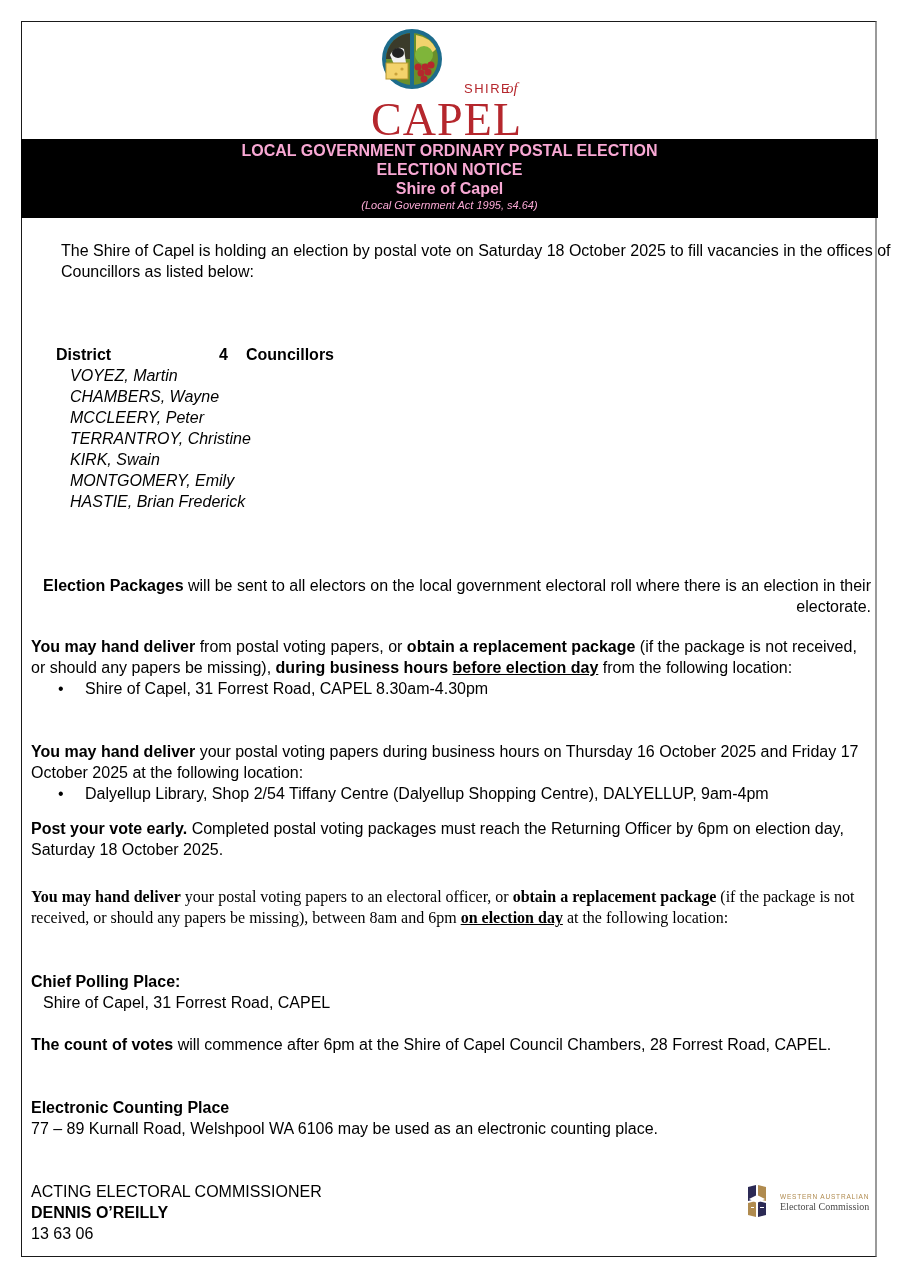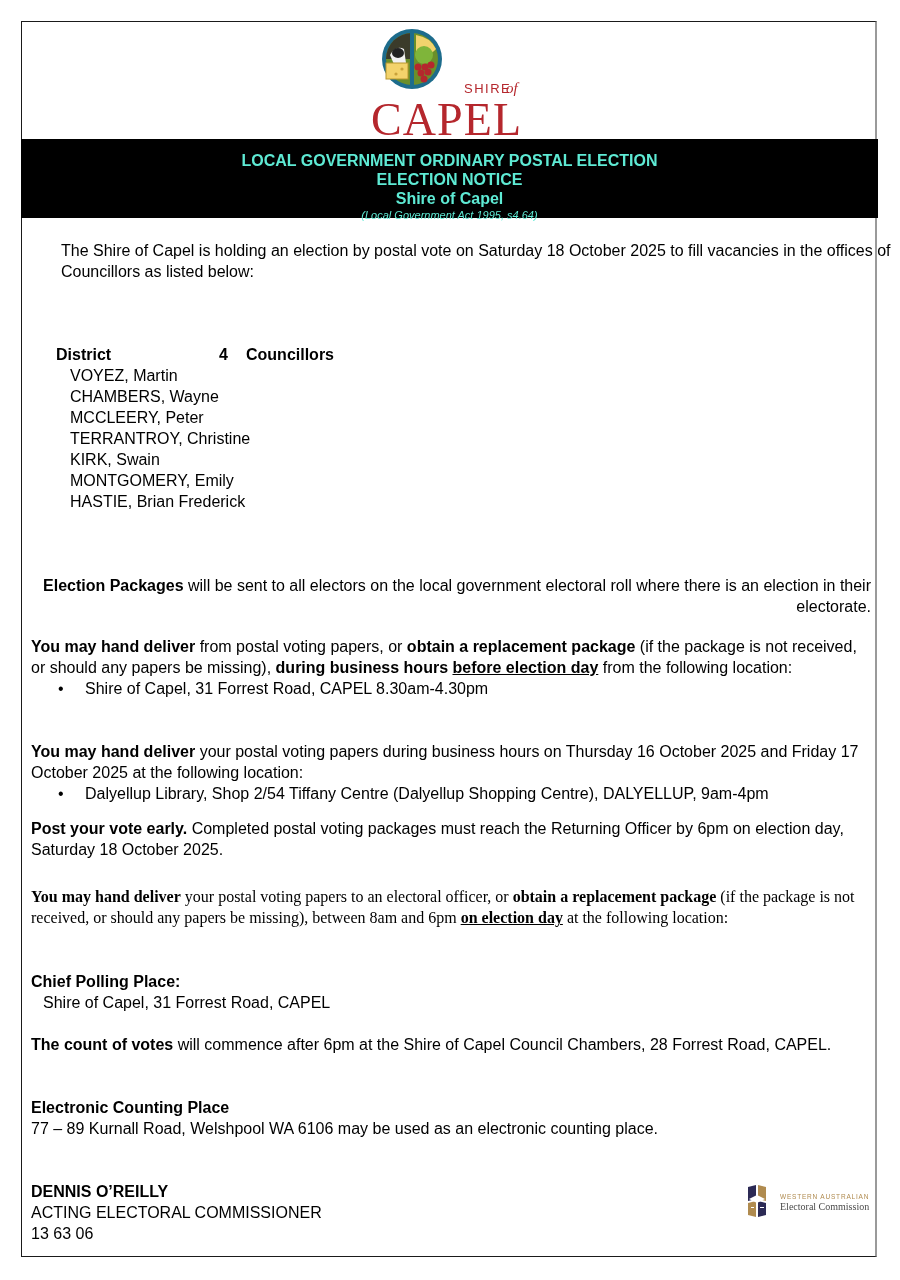--- a/index.html
+++ b/index.html
@@ -4,32 +4,32 @@
   <style>
     html, body { margin: 0; padding: 0; background: #ffffff; }
     body { width: 900px; height: 1280px; position: relative; font-family: "Liberation Sans", sans-serif; color: #000; }
     .page-frame {
       position: absolute; left: 21px; top: 21px; width: 856px; height: 1236px;
       border: 1px solid #1a1a1a; border-right-color: #9a9a9a; border-right-width: 2px; box-sizing: border-box;
     }
     .logo-wrap { position: absolute; left: 368px; top: 27px; width: 160px; height: 110px; }
     .header-band {
       position: absolute; left: 21px; top: 139px; width: 857px; height: 79px; background: #000;
-      color: #5eead4; text-align: center; box-sizing: border-box; padding-top: 12px;
+      color: #f9a8d4; text-align: center; box-sizing: border-box; padding-top: 2px;
     }
     .header-band .h1 { font-weight: bold; font-size: 16px; line-height: 19px; }
     .header-band .h3 { font-style: italic; font-size: 11px; line-height: 14px; }
     .content { position: absolute; left: 31px; top: 240px; width: 840px; font-size: 16px; line-height: 21px; }
     .content p { margin: 0; }
     .abs { position: absolute; left: 0; width: 840px; }
     .district-head { position: absolute; left: 25px; top: 104px; font-weight: bold; }
     .district-head .d-num { position: absolute; left: 163px; }
     .district-head .d-role { position: absolute; left: 190px; white-space: nowrap; }
     .cand-list { position: absolute; left: 39px; top: 125px; list-style: none; margin: 0; padding: 0; }
-    .cand-list li { line-height: 21px; white-space: nowrap; }
+    .cand-list li { line-height: 21px; white-space: nowrap; font-style: italic; }
     b { font-weight: bold; }
     u { text-decoration: underline; }
     .bullet { position: relative; padding-left: 54px; }
     .bullet::before { content: "\2022"; position: absolute; left: 27px; top: 0; }
     .indent { padding-left: 12px; }
     .waec { position: absolute; left: 746px; top: 1183px; width: 135px; height: 38px; }
     .waec-text { position: absolute; left: 34px; top: 9px; white-space: nowrap; text-align: right; }
     .waec-t1 { font-size: 6.5px; letter-spacing: 0.8px; color: #b08b4f; line-height: 9px; }
     .waec-t2 { font-family: "Liberation Serif", serif; font-size: 10px; color: #4a4a4a; line-height: 11px; }
     .sig { position: absolute; left: 31px; top: 1181px; font-size: 16px; line-height: 21px; }
@@ -114,22 +114,22 @@
 
   <p class="abs" style="top:794px;"><b>The count of votes</b><span> will commence after 6pm at the Shire of Capel Council Chambers, 28 Forrest Road, CAPEL.</span></p>
 
   <div class="abs" style="top:857px;">
     <p><b>Electronic Counting Place</b></p>
     <p>77 – 89 Kurnall Road, Welshpool WA 6106 may be used as an electronic counting place.</p>
   </div>
 </div>
 
 <div class="sig">
+  <div>ACTING ELECTORAL COMMISSIONER</div>
   <div><b>DENNIS O’REILLY</b></div>
-  <div>ACTING ELECTORAL COMMISSIONER</div>
   <div>13 63 06</div>
 </div>
 
 <div class="waec">
   <svg width="24" height="36" viewBox="0 0 24 36">
     <path d="M2 4 L10 2 L10 16 L2 18 Z" fill="#2c2a55"></path>
     <path d="M12 2 L20 4 L20 18 L12 16 Z" fill="#b08b4f"></path>
     <path d="M2 20 L10 18 L10 34 L2 32 Z" fill="#b08b4f"></path>
     <path d="M12 18 L20 20 L20 32 L12 34 Z" fill="#2c2a55"></path>
     <path d="M3 16 L11 12 L19 16 L11 20 Z" fill="#ffffff"></path>

